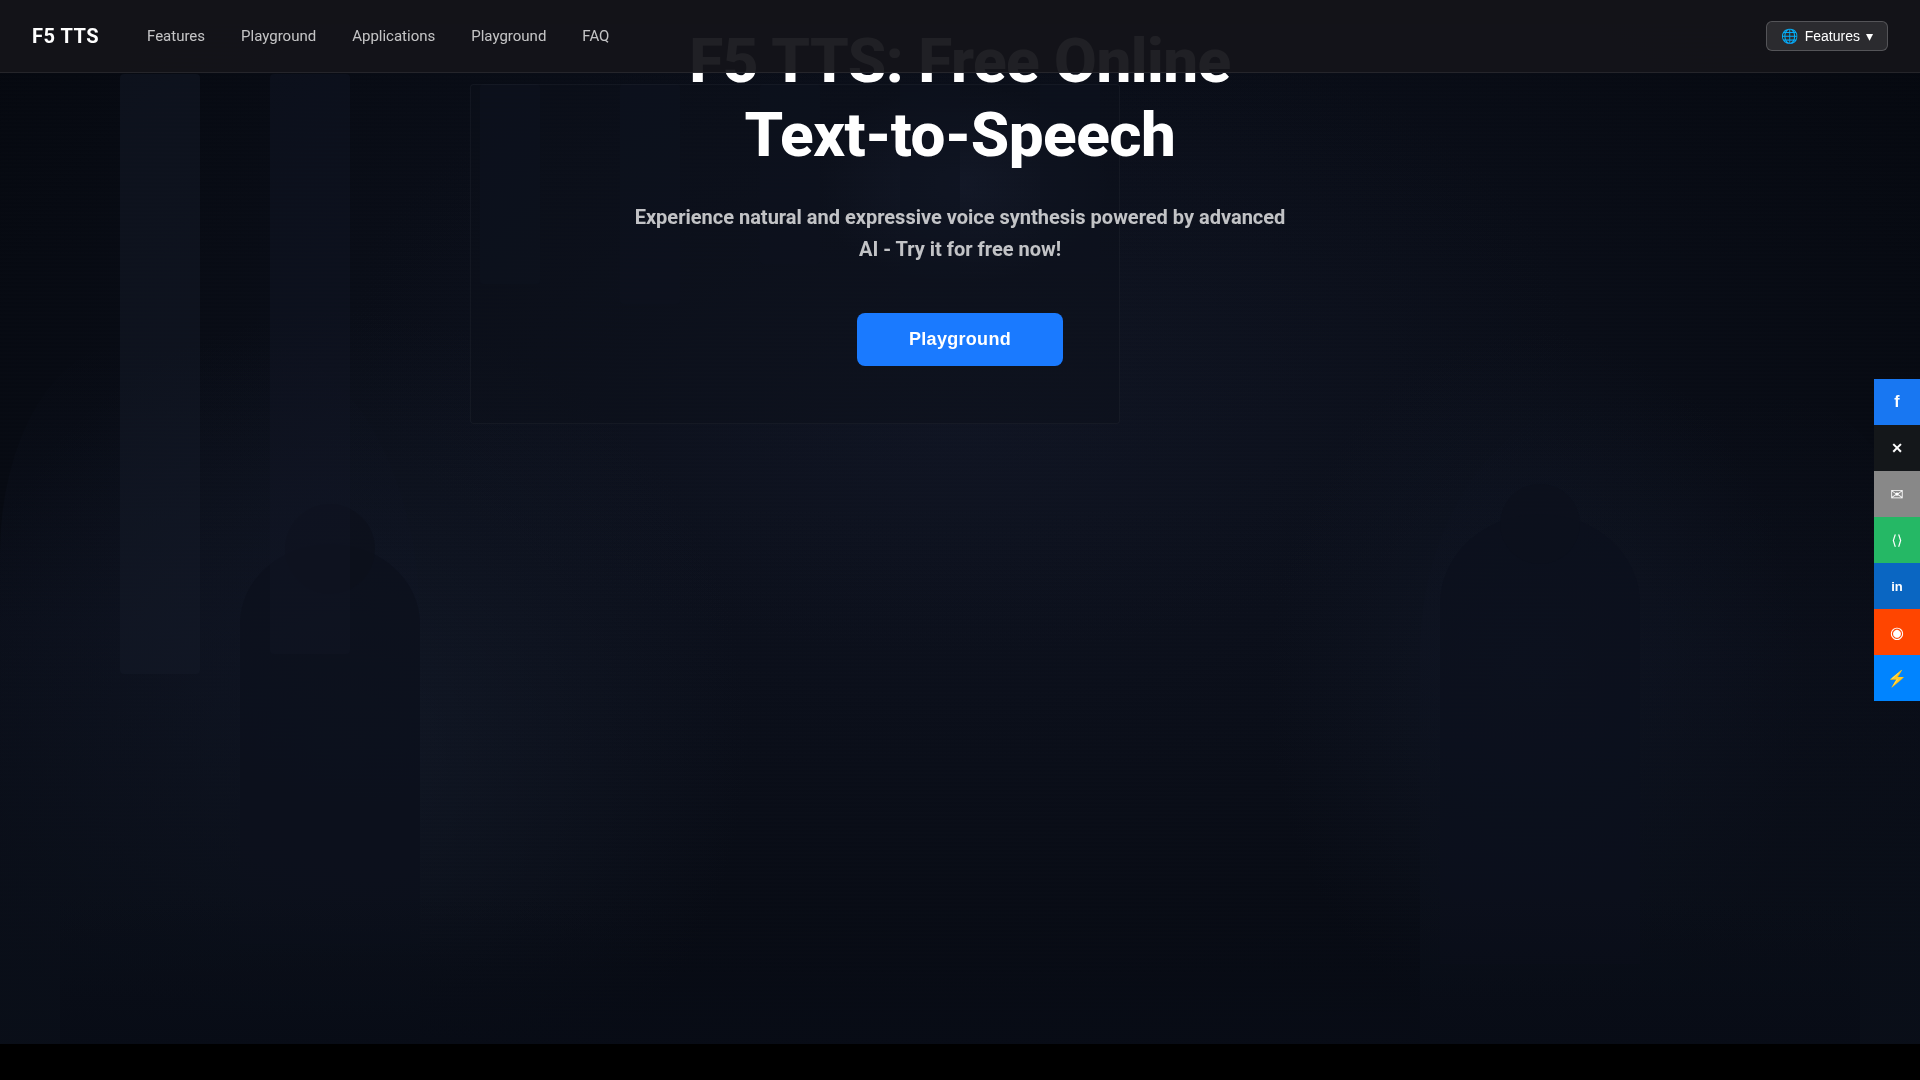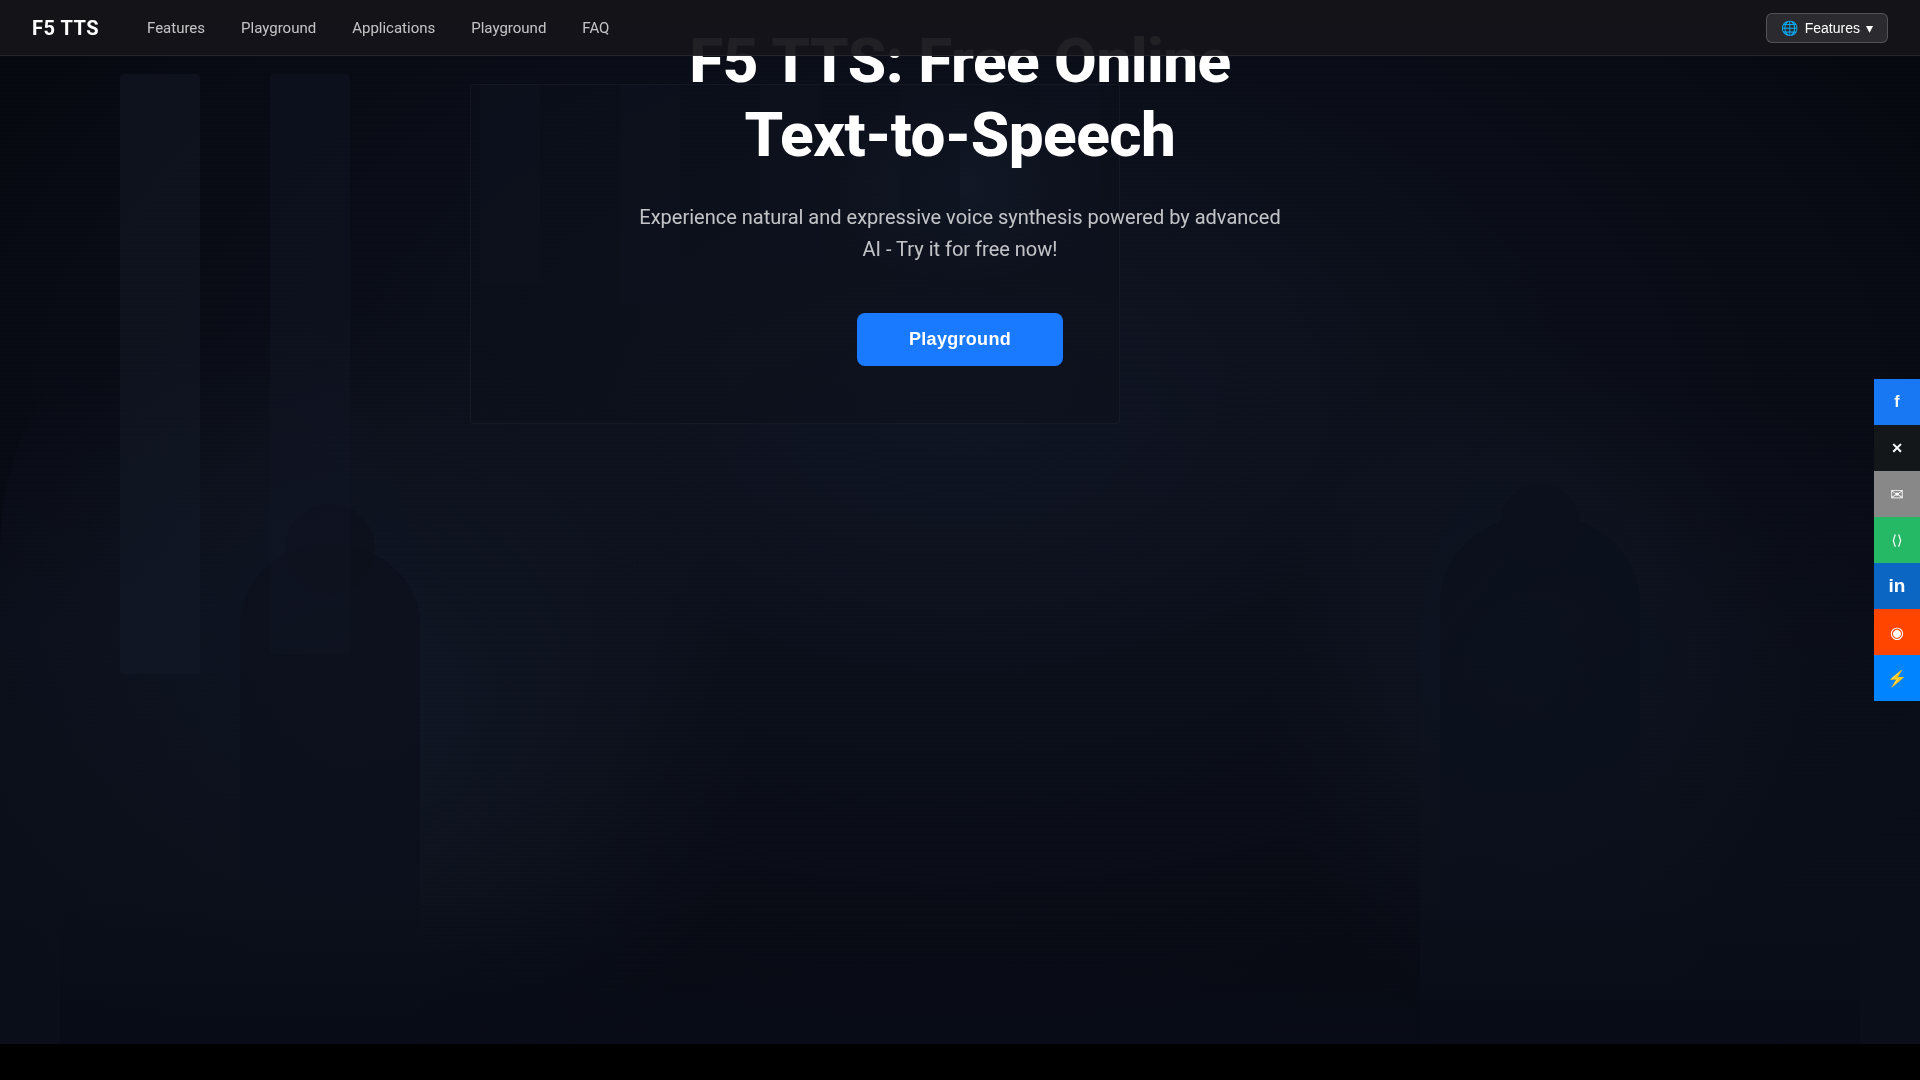--- a/index.html
+++ b/index.html
@@ -16,21 +16,21 @@
       background: #000;
       color: #fff;
     }
 
     
     .navbar {
       position: fixed;
       top: 0;
       left: 0;
       right: 0;
-      height: 56px;
+      height: 73px;
       background: rgba(20, 20, 25, 0.95);
       display: flex;
       align-items: center;
       padding: 0 32px;
       z-index: 100;
       border-bottom: 1px solid rgba(255,255,255,0.08);
     }
 
     .navbar-brand {
       font-size: 20px;
@@ -128,21 +128,21 @@
       font-size: 62px;
       font-weight: 800;
       line-height: 1.2;
       color: #fff;
       margin-bottom: 28px;
       letter-spacing: -0.5px;
     }
 
     .hero-subtitle {
       font-size: 20px;
-      font-weight: 400;
+      font-weight: 700;
       color: rgba(255,255,255,0.75);
       line-height: 1.6;
       margin-bottom: 48px;
     }
 
     .hero-cta {
       background: #1a7aff;
       color: #fff;
       border: none;
       padding: 16px 52px;
@@ -298,21 +298,21 @@
   <button class="social-btn twitter">
     <span style="font-size:14px; font-weight:700;">✕</span>
   </button>
   <button class="social-btn email">
     <span style="font-size:16px;">✉</span>
   </button>
   <button class="social-btn sharethis">
     <span style="font-size:14px;">⟨⟩</span>
   </button>
   <button class="social-btn linkedin">
-    <span style="font-size:19px; font-weight:700;">in</span>
+    <span style="font-size:13px; font-weight:700;">in</span>
   </button>
   <button class="social-btn reddit">
     <span style="font-size:16px;">◉</span>
   </button>
   <button class="social-btn messenger">
     <span style="font-size:16px;">⚡</span>
   </button>
 </div>
 
 </body></html>

